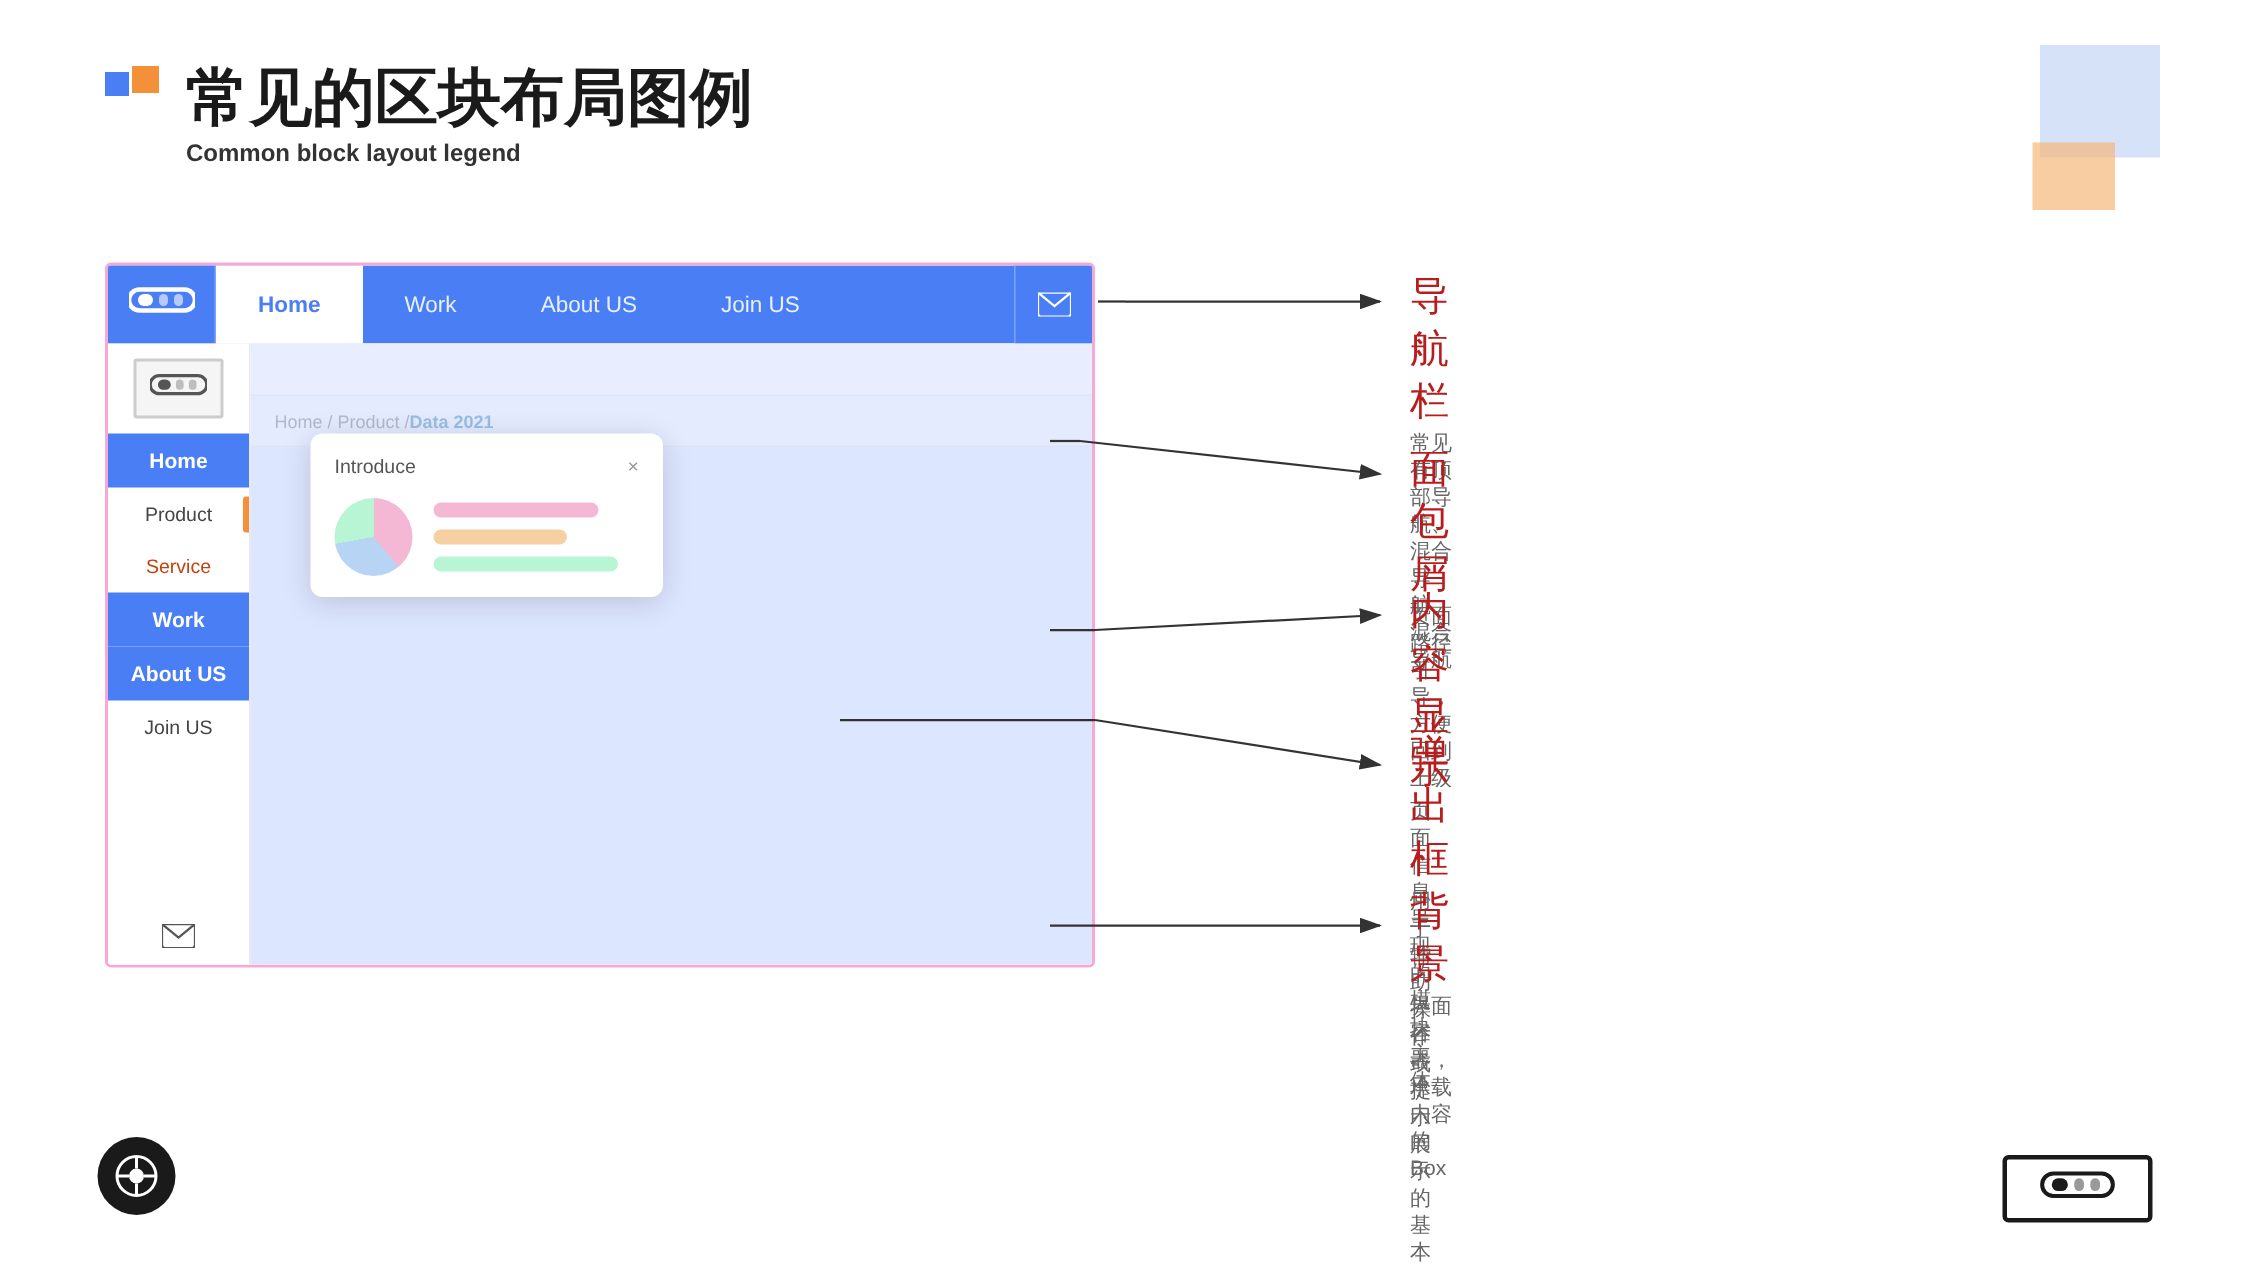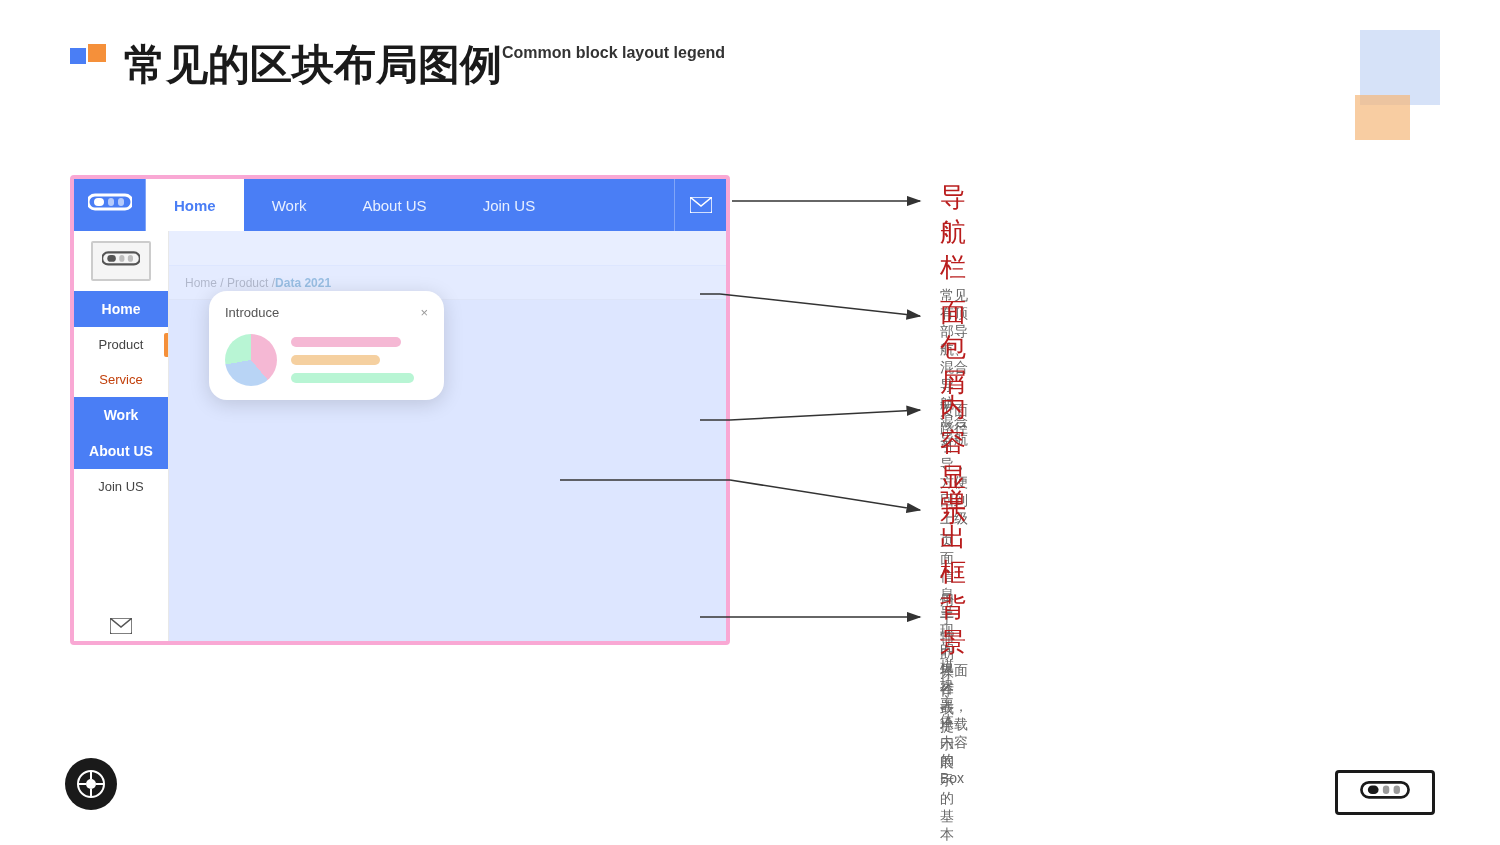--- a/index.html
+++ b/index.html
@@ -21,21 +21,21 @@
       align-items: flex-start;
       gap: 18px;
     }
     .title-icon {
       width: 36px;
       height: 36px;
       margin-top: 4px;
     }
     .title-block {
       display: flex;
-      flex-direction: row;
+      flex-direction: column;
     }
     .main-title {
       font-size: 42px;
       font-weight: 700;
       color: #1a1a1a;
       line-height: 1.2;
     }
     .sub-title {
       font-size: 16px;
       font-weight: 600;
@@ -79,21 +79,21 @@
       height: 470px;
     }
 
     
     .mock-browser {
       position: absolute;
       top: 0;
       left: 0;
       width: 660px;
       height: 470px;
-      border: 4px solid #f9a8d4;
+      border: 2px solid #f9a8d4;
       border-radius: 4px;
       overflow: hidden;
     }
 
     
     .mock-navbar {
       display: flex;
       align-items: center;
       background: #4a7ef5;
       height: 52px;
@@ -234,21 +234,21 @@
       opacity: 0.7;
     }
 
     
     .mock-dialog {
       position: absolute;
       top: 60px;
       left: 40px;
       width: 235px;
       background: #fff;
-      border-radius: 18px;
+      border-radius: 8px;
       box-shadow: 0 4px 20px rgba(0,0,0,0.15);
       padding: 14px 16px;
       z-index: 10;
     }
     .mock-dialog-header {
       display: flex;
       align-items: center;
       justify-content: space-between;
       margin-bottom: 14px;
     }

